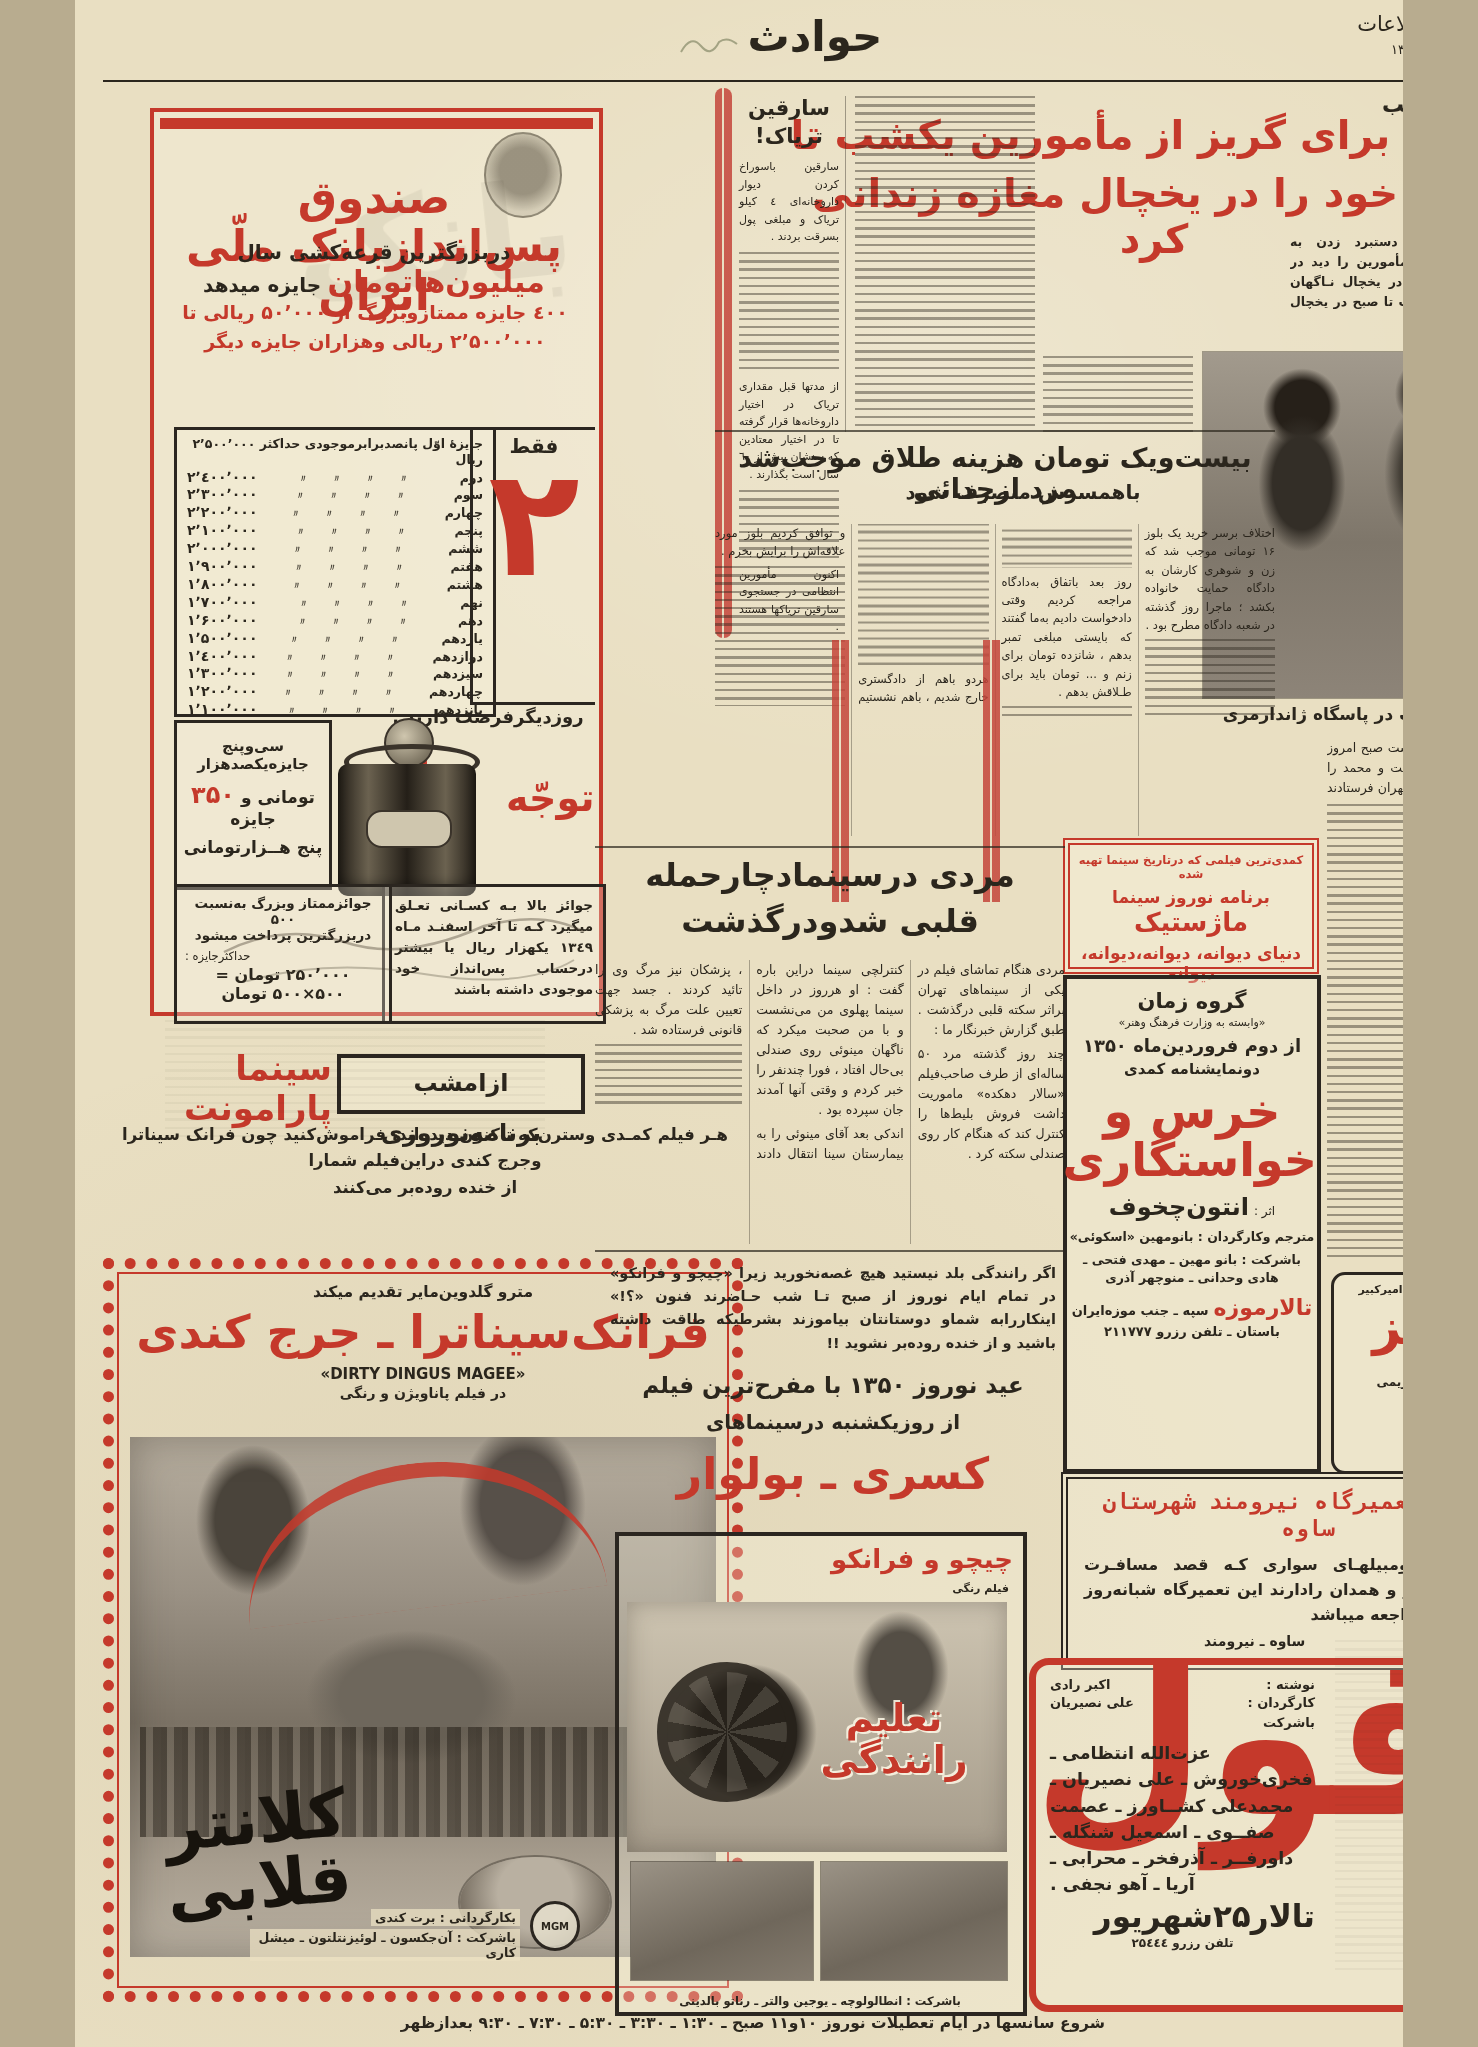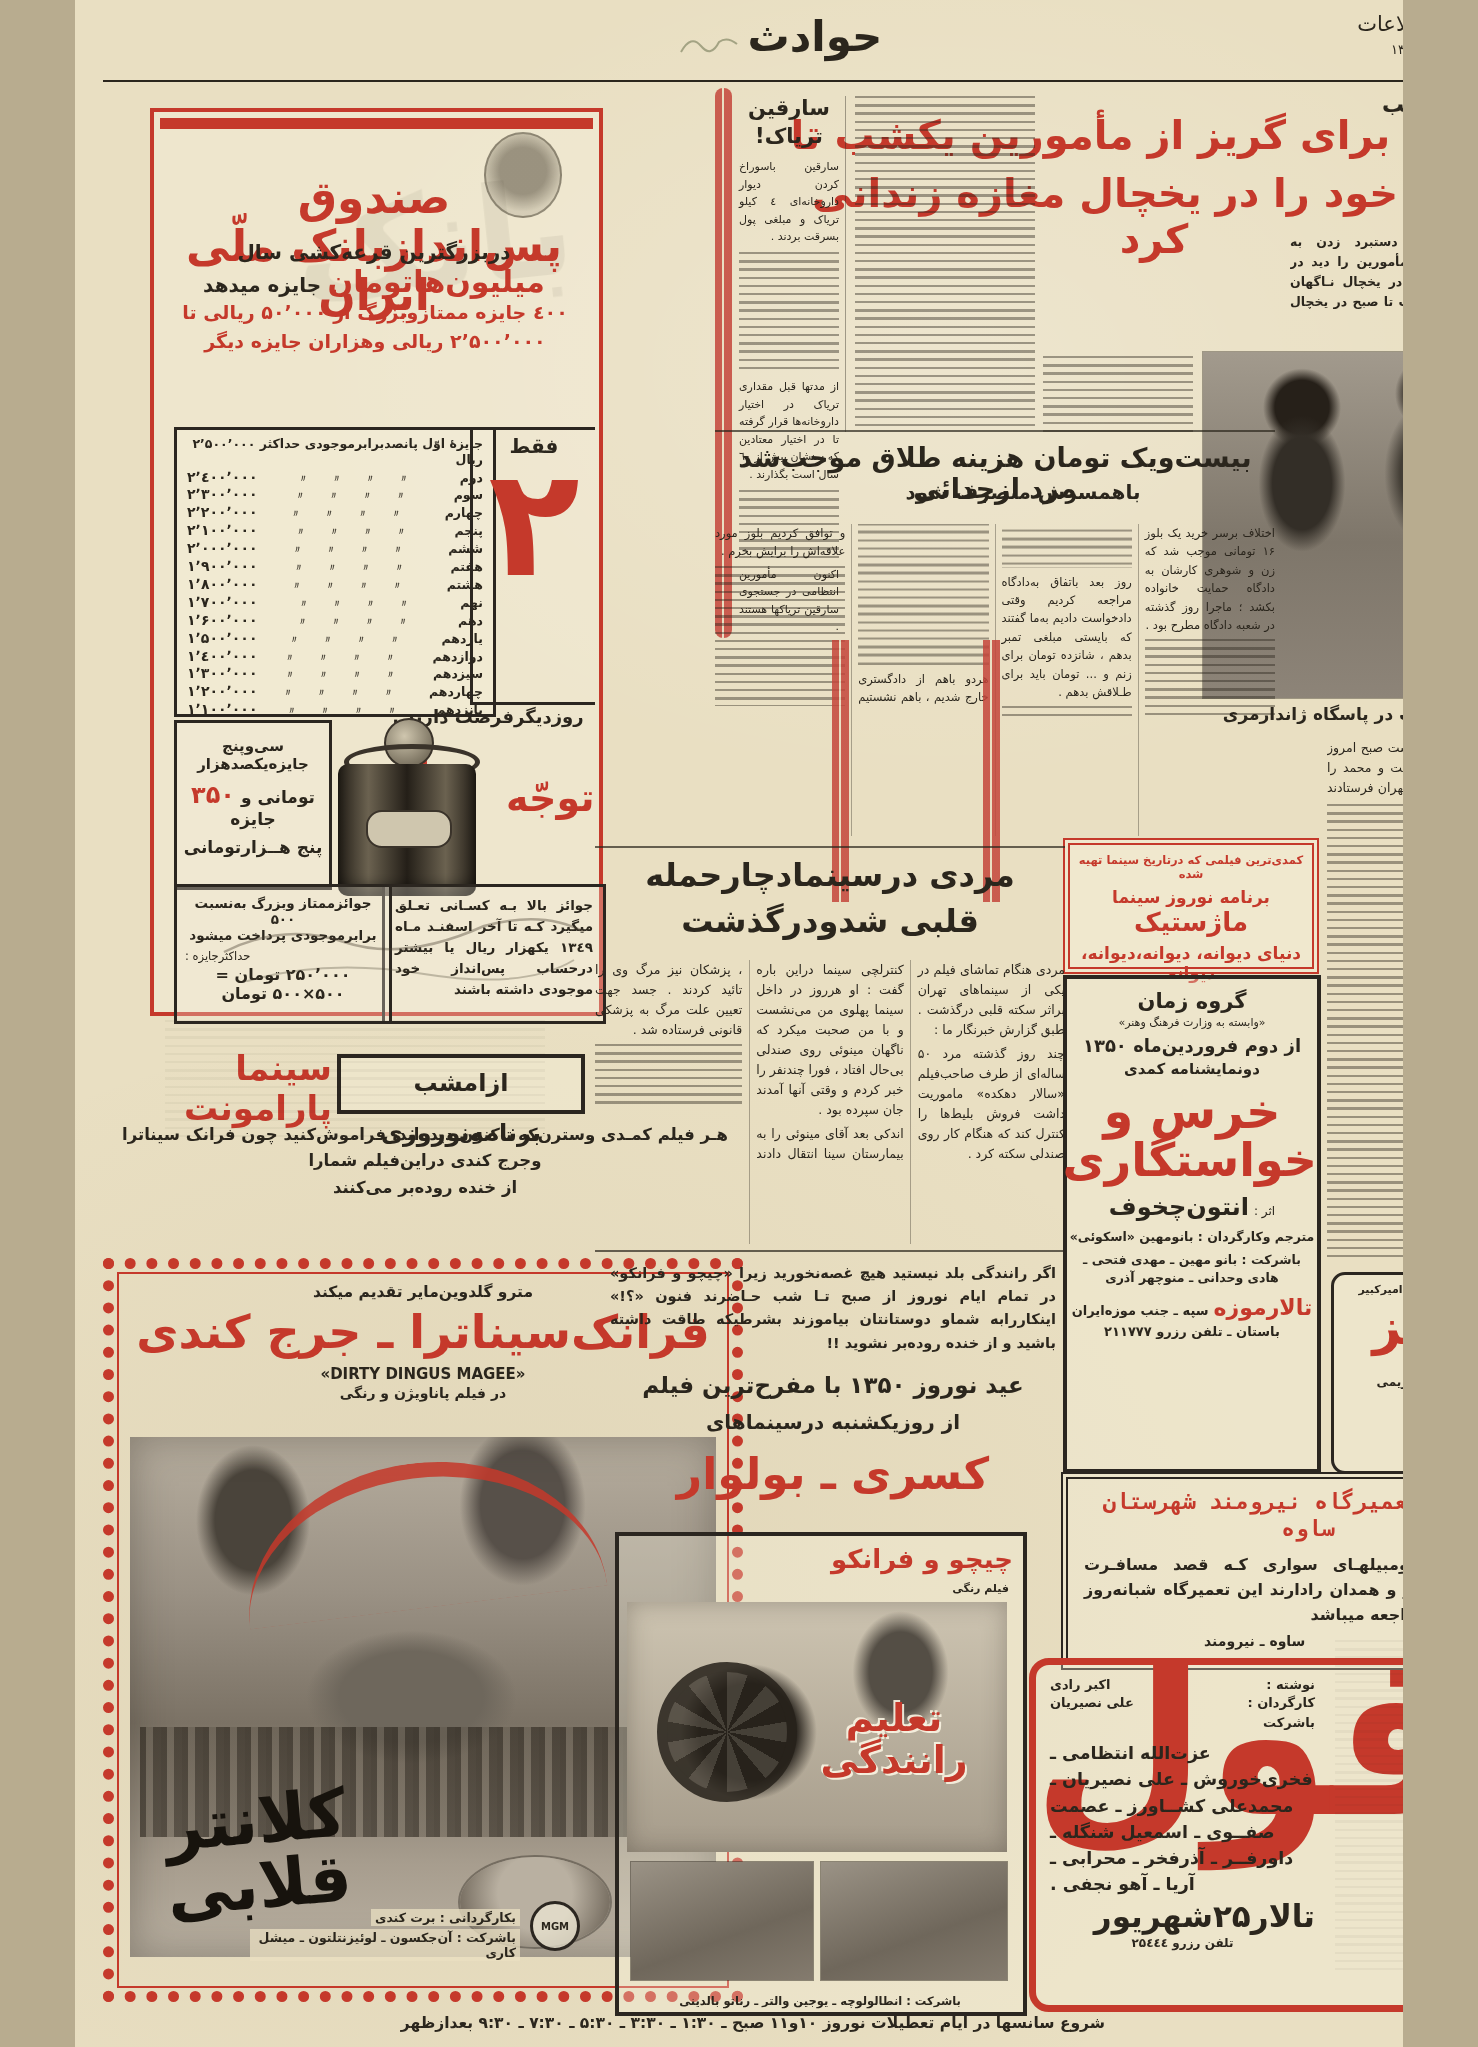--- a/index.html
+++ b/index.html
@@ -177,21 +177,21 @@
         <span>جایزه</span>
       </div>
       <div class="b" style="font-size:17px;margin-top:8px;">پنج هــزارتومانی</div>
     </div>
 
     <div class="abs red b" style="left:352px;top:664px;font-size:38px;">توجّه</div>
 
     <div class="abs b j" style="left:228px;top:772px;width:198px;height:118px;border:3px solid #2b2620;padding:8px 10px;font-size:13.5px;line-height:1.55;background:rgba(245,240,222,.3);">جوائز بالا بـه کسـانی تعـلق میگیرد کـه تا آخر اسفنـد مـاه ۱۳٤۹ یکهزار ریال یا بیشتر درحساب پس‌انداز خود موجودی داشته باشند</div>
     <div class="abs c" style="left:20px;top:772px;width:196px;height:118px;border:3px solid #2b2620;padding:8px 8px;background:rgba(245,240,222,.3);">
       <div class="b" style="font-size:13.5px;">جوائزممتاز وبزرگ به‌نسبت ۵۰۰</div>
-      <div class="b" style="font-size:13.5px;">برابرموجودی پرداخت میشود</div>
+      <div class="b" style="font-size:13.5px;">دربزرگترین پرداخت میشود</div>
       <div style="font-size:11.5px;margin-top:6px;text-align:left;">حداکثرجایزه :</div>
       <div class="b" style="font-size:16px;margin-top:2px;">۲۵۰٬۰۰۰ تومان = ۵۰۰×۵۰۰ تومان</div>
     </div>
     <svg class="abs" style="left:30px;top:540px;" width="420" height="330">
       <path d="M40 300 q60 -30 120 -10 t140 -16 q60 -16 100 6" stroke="#4a4132" stroke-width="2.5" fill="none" opacity="0.4"></path>
       <path d="M60 330 q80 -24 180 -8 t150 -14" stroke="#4a4132" stroke-width="2" fill="none" opacity="0.3"></path>
     </svg>
   </div>
 
   <div class="abs b" style="left:1265px;top:92px;width:190px;font-size:22px;text-align:right;">حادثه‌ای جالب</div>

